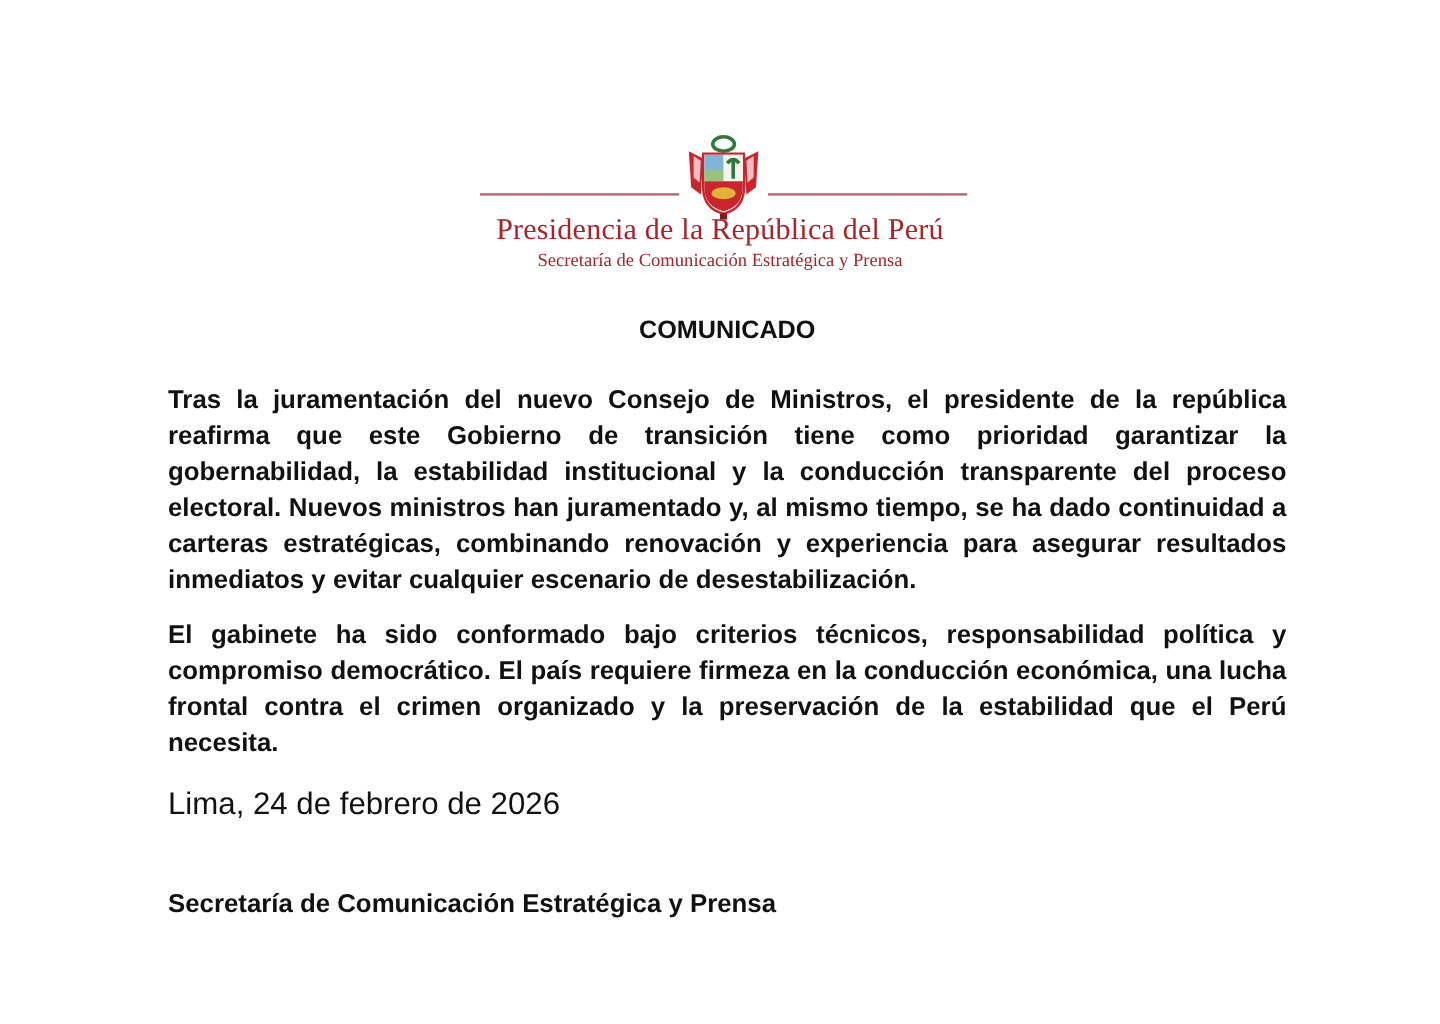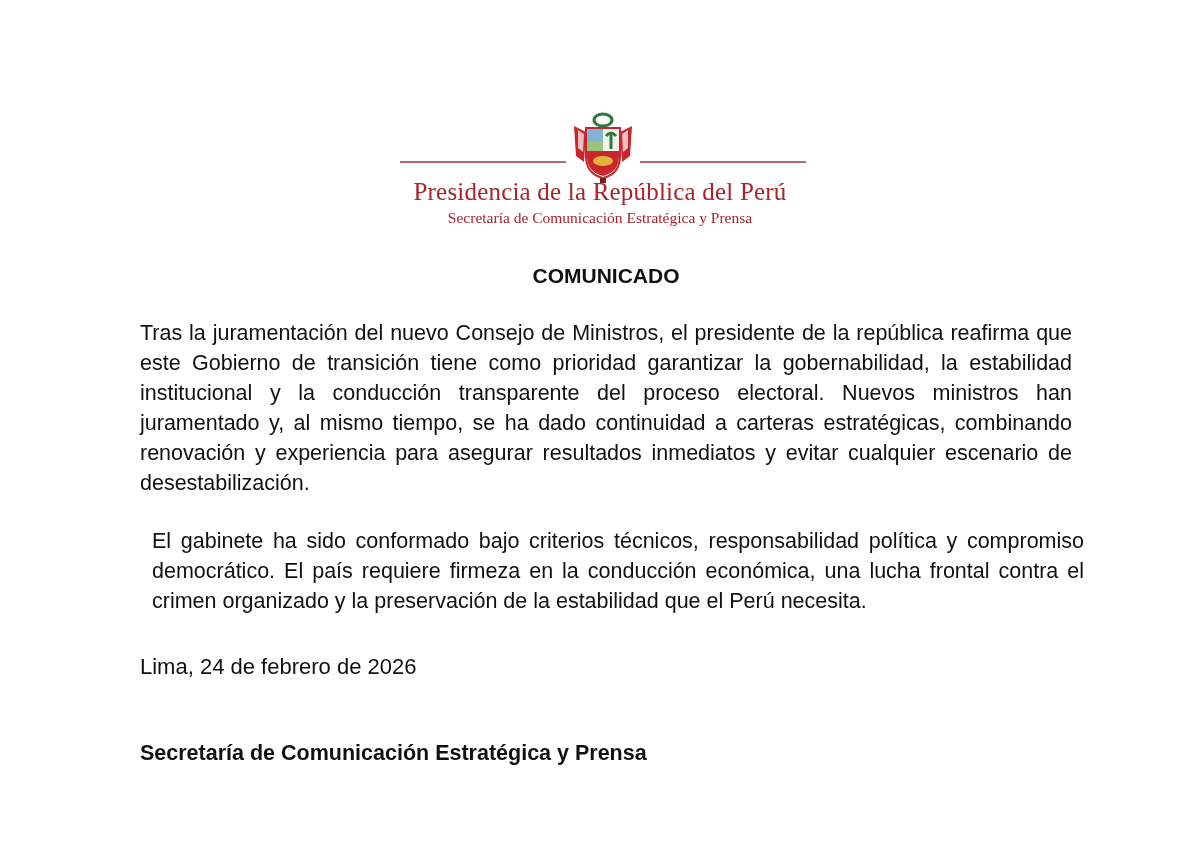--- a/index.html
+++ b/index.html
@@ -5,24 +5,24 @@
   html, body { margin: 0; padding: 0; background: #ffffff; }
   body { width: 1200px; height: 853px; position: relative; overflow: hidden; font-family: "Liberation Sans", sans-serif; color: #111; }
   .header { position: absolute; left: 0; top: 0; width: 1200px; }
   .crest { position: absolute; left: 570px; top: 112px; width: 66px; height: 72px; }
   .rule { position: absolute; top: 161px; height: 1.5px; background: #b46a6a; }
   .rule.left { left: 400px; width: 166px; }
   .rule.right { left: 640px; width: 166px; }
   .org-title { position: absolute; top: 178px; left: 0; width: 1200px; text-align: center; font-family: "Liberation Serif", serif; font-size: 25px; color: #a8242a; letter-spacing: 0.2px; }
   .org-sub { position: absolute; top: 209px; left: 0; width: 1200px; text-align: center; font-family: "Liberation Serif", serif; font-size: 15.5px; color: #a8242a; }
   .doc-title { position: absolute; top: 264px; left: 0; width: 1212px; text-align: center; font-weight: bold; font-size: 21px; }
-  .para { position: absolute; left: 140px; width: 932px; font-size: 21.5px; line-height: 30px; text-align: justify; }
+  .para { position: absolute; left: 140px; width: 932px; font-size: 21.5px; line-height: 30px; text-align: justify; font-weight: bold; }
   .p1 { top: 318px; }
   .p2 { top: 514px; }
-  .dateline { position: absolute; left: 140px; top: 654px; font-size: 22px; }
+  .dateline { position: absolute; left: 140px; top: 654px; font-size: 26px; }
   .sign { position: absolute; left: 140px; top: 738px; font-size: 21.5px; font-weight: bold; line-height: 30px; }
 </style>
 </head>
 <body>
 
 <div class="header">
   <div class="rule left"></div>
   <div class="crest">
     <svg width="66" height="72" viewBox="0 0 66 72">
 
@@ -45,19 +45,19 @@
     </svg>
   </div>
   <div class="rule right"></div>
   <div class="org-title">Presidencia de la República del Perú</div>
   <div class="org-sub">Secretaría de Comunicación Estratégica y Prensa</div>
 </div>
 
 <div class="doc-title">COMUNICADO</div>
 
 <p class="para p1" style="margin:0">Tras la juramentación del nuevo Consejo de Ministros, el presidente de la república reafirma que este Gobierno de transición tiene como prioridad garantizar la gobernabilidad, la estabilidad institucional y la conducción transparente del proceso electoral. Nuevos ministros han juramentado y, al mismo tiempo, se ha dado continuidad a carteras estratégicas, combinando renovación y experiencia para asegurar resultados inmediatos y evitar cualquier escenario de desestabilización.</p>
-<p class="para p2" style="margin:12px">El gabinete ha sido conformado bajo criterios técnicos, responsabilidad política y compromiso democrático. El país requiere firmeza en la conducción económica, una lucha frontal contra el crimen organizado y la preservación de la estabilidad que el Perú necesita.</p>
+<p class="para p2" style="margin:0">El gabinete ha sido conformado bajo criterios técnicos, responsabilidad política y compromiso democrático. El país requiere firmeza en la conducción económica, una lucha frontal contra el crimen organizado y la preservación de la estabilidad que el Perú necesita.</p>
 
 <div class="dateline">Lima, 24 de febrero de 2026</div>
 
 <div class="sign">
   <div>Secretaría de Comunicación Estratégica y Prensa</div>
 </div>
 
 </body></html>

